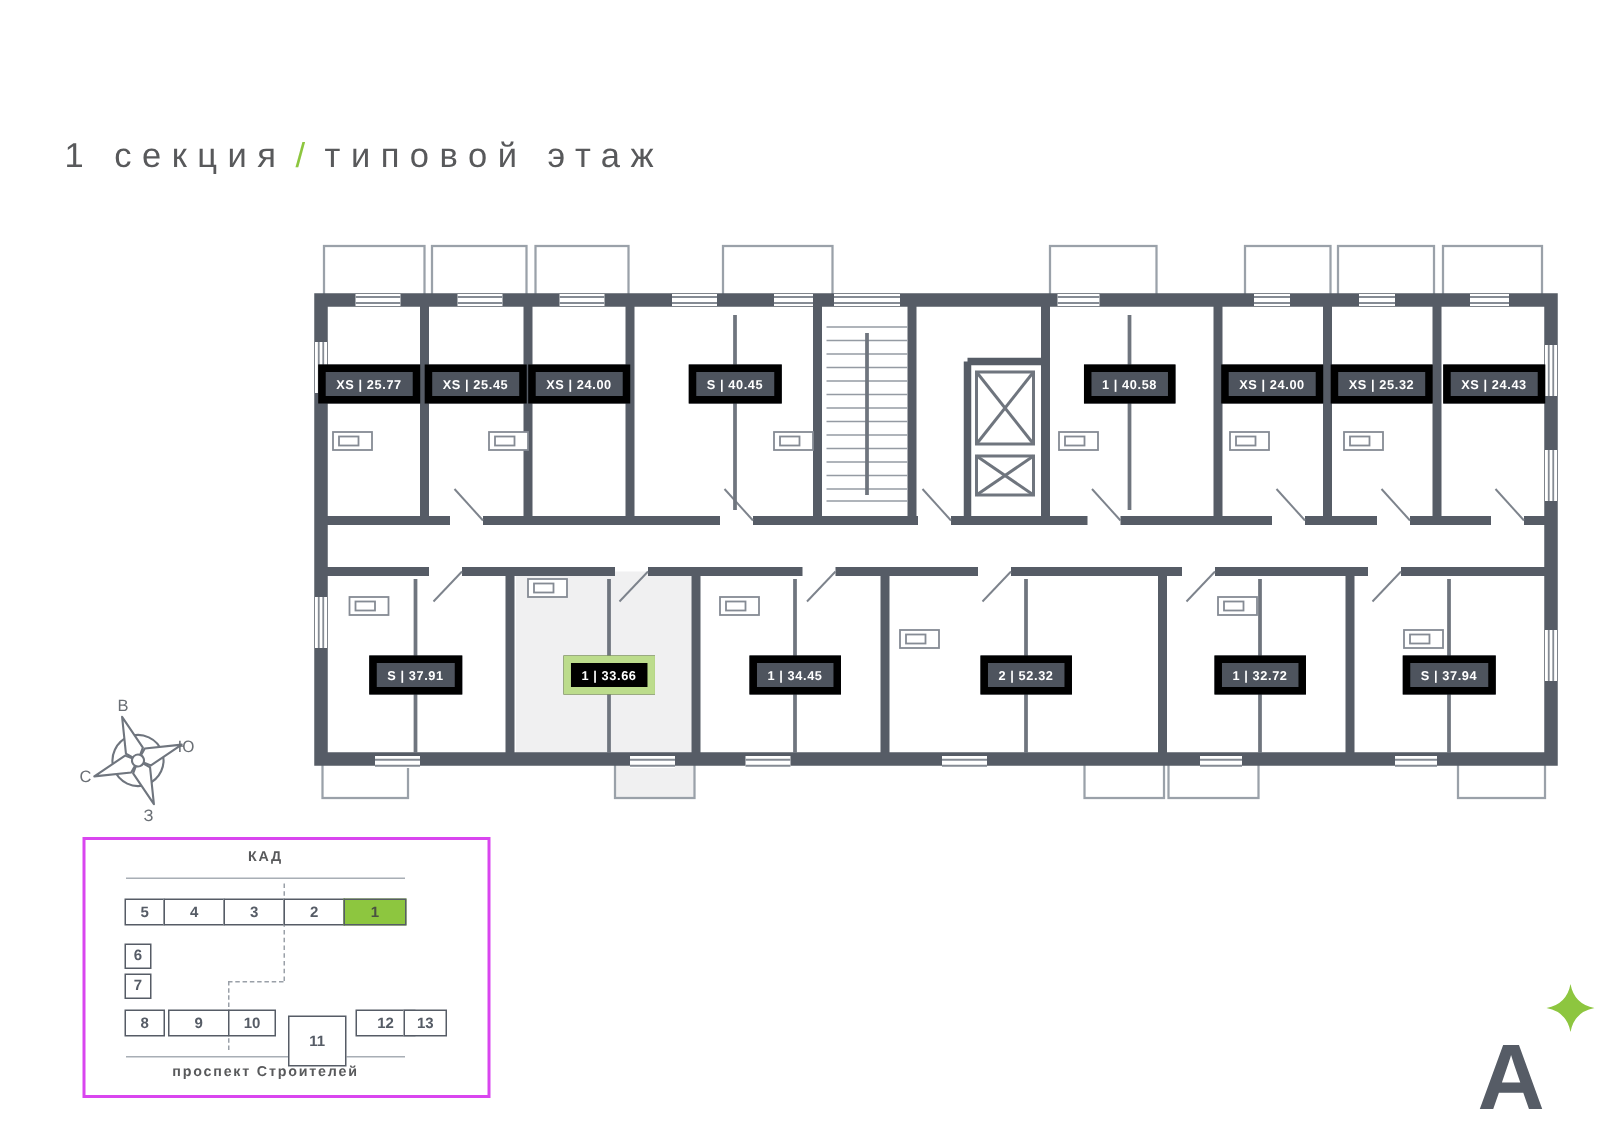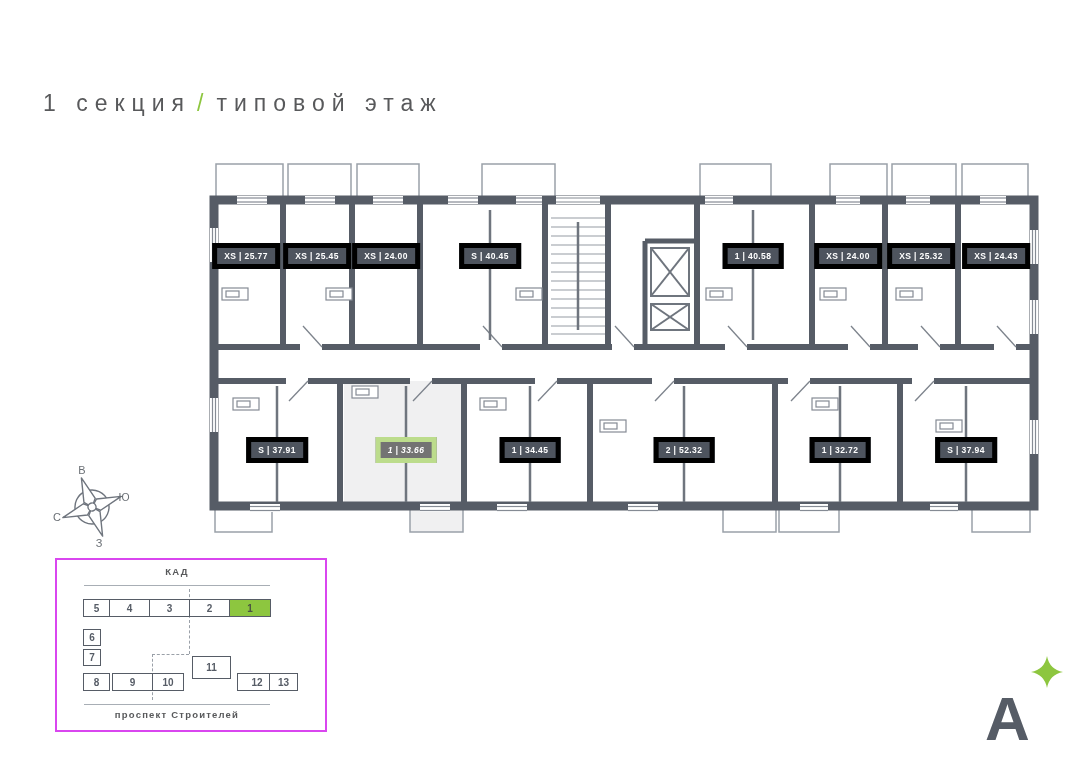--- a/index.html
+++ b/index.html
@@ -19,21 +19,21 @@
   
   .plan-svg{position:absolute;left:0;top:0;}
   
   .badge{
     position:absolute;transform:translate(-50%,-50%);
     background:#4E545E;color:#ffffff;
     font-size:8.5px;font-weight:bold;letter-spacing:.4px;
     padding:3px 7px;border:5px solid #000000;
     white-space:nowrap;cursor:pointer;z-index:5;
   }
-  .badge.green{background:#737373;border-color:#BCDC8C;font-style:italic;}
+  .badge.green{background:#000000;border-color:#BCDC8C;}
   
   .compass{position:absolute;left:40px;top:455px;}
   .compass text{font-size:11px;fill:#6A6F75;font-family:"Liberation Sans",sans-serif;}
   
   .minimap{
     position:absolute;left:55px;top:558px;width:272px;height:174px;
     border:2px solid #d946ef;background:#fff;box-sizing:border-box;
   }
   .mm-road{
     position:absolute;left:27px;width:186px;text-align:center;
@@ -349,21 +349,21 @@
   <div class="mm-box" style="left:92px;top:39px;width:41px;height:18px">3</div>
   <div class="mm-box" style="left:132px;top:39px;width:41px;height:18px">2</div>
   <div class="mm-box selected" style="left:172px;top:39px;width:42px;height:18px">1</div>
 
   <div class="mm-box" style="left:26px;top:69px;width:18px;height:17px">6</div>
   <div class="mm-box" style="left:26px;top:89px;width:18px;height:17px">7</div>
 
   <div class="mm-box" style="left:26px;top:113px;width:27px;height:18px">8</div>
   <div class="mm-box" style="left:55px;top:113px;width:41px;height:18px">9</div>
   <div class="mm-box" style="left:95px;top:113px;width:32px;height:18px">10</div>
-  <div class="mm-box" style="left:135px;top:96px;width:39px;height:23px">11</div>
+  <div class="mm-box" style="left:135px;top:117px;width:39px;height:34px">11</div>
   <div class="mm-box" style="left:180px;top:113px;width:40px;height:18px">12</div>
   <div class="mm-box" style="left:212px;top:113px;width:29px;height:18px">13</div>
 
   <div class="mm-line bottom"></div>
   <div class="mm-road bottom">проспект Строителей</div>
 </div>
 
 <div class="logo">
   <div class="logo-letter">А</div>
   <svg class="logo-spark" width="40" height="40" viewBox="-20 -20 40 40">

